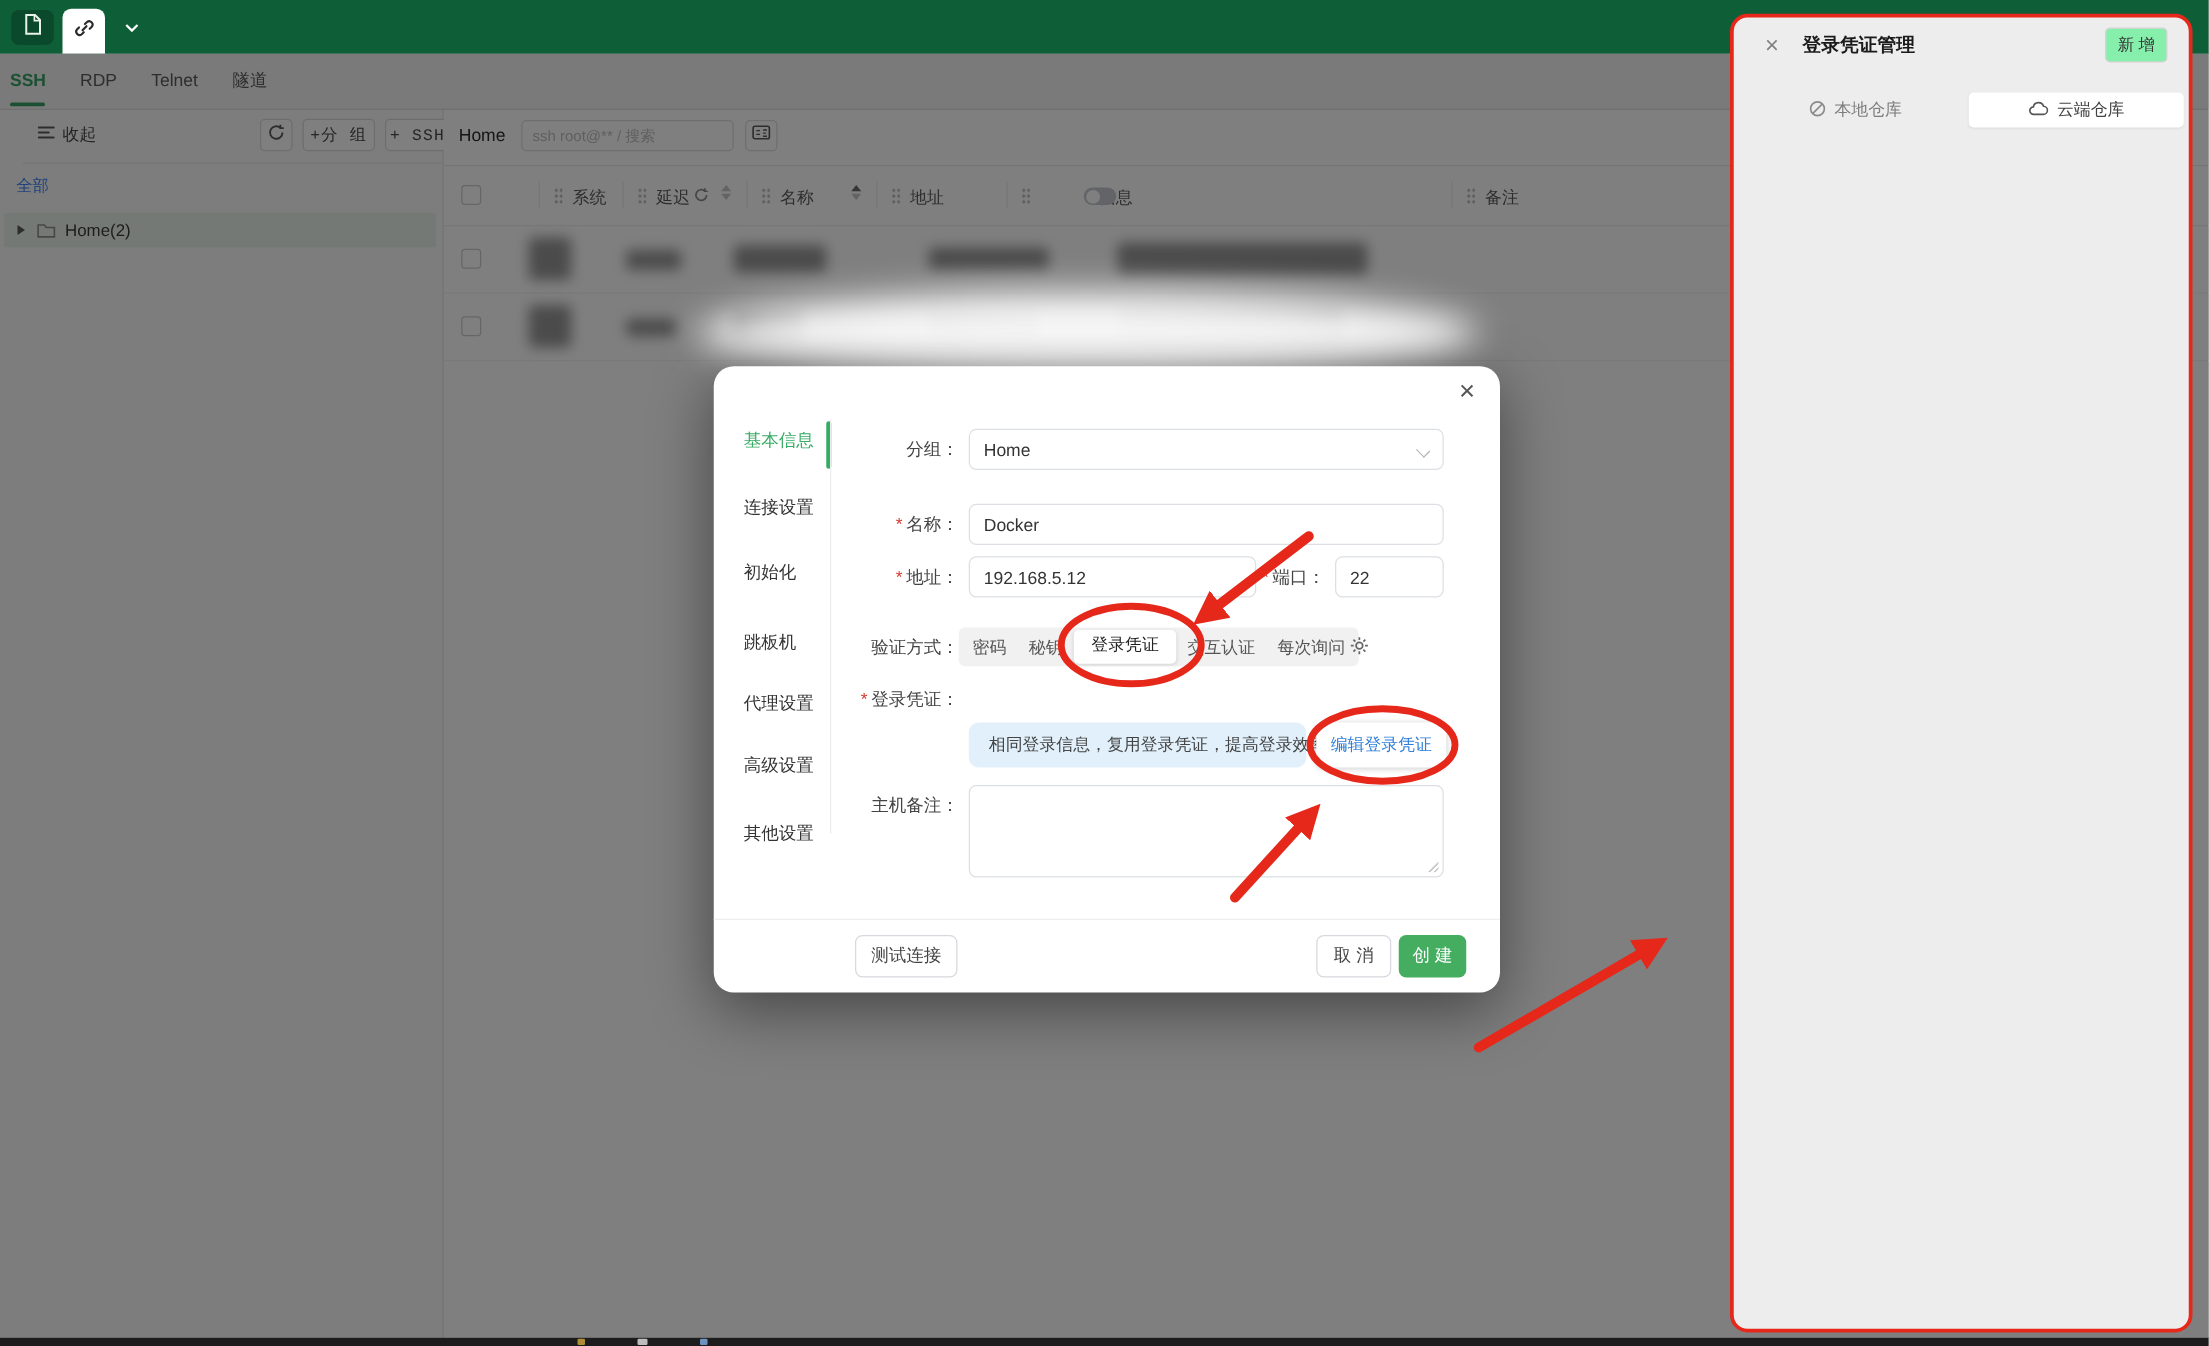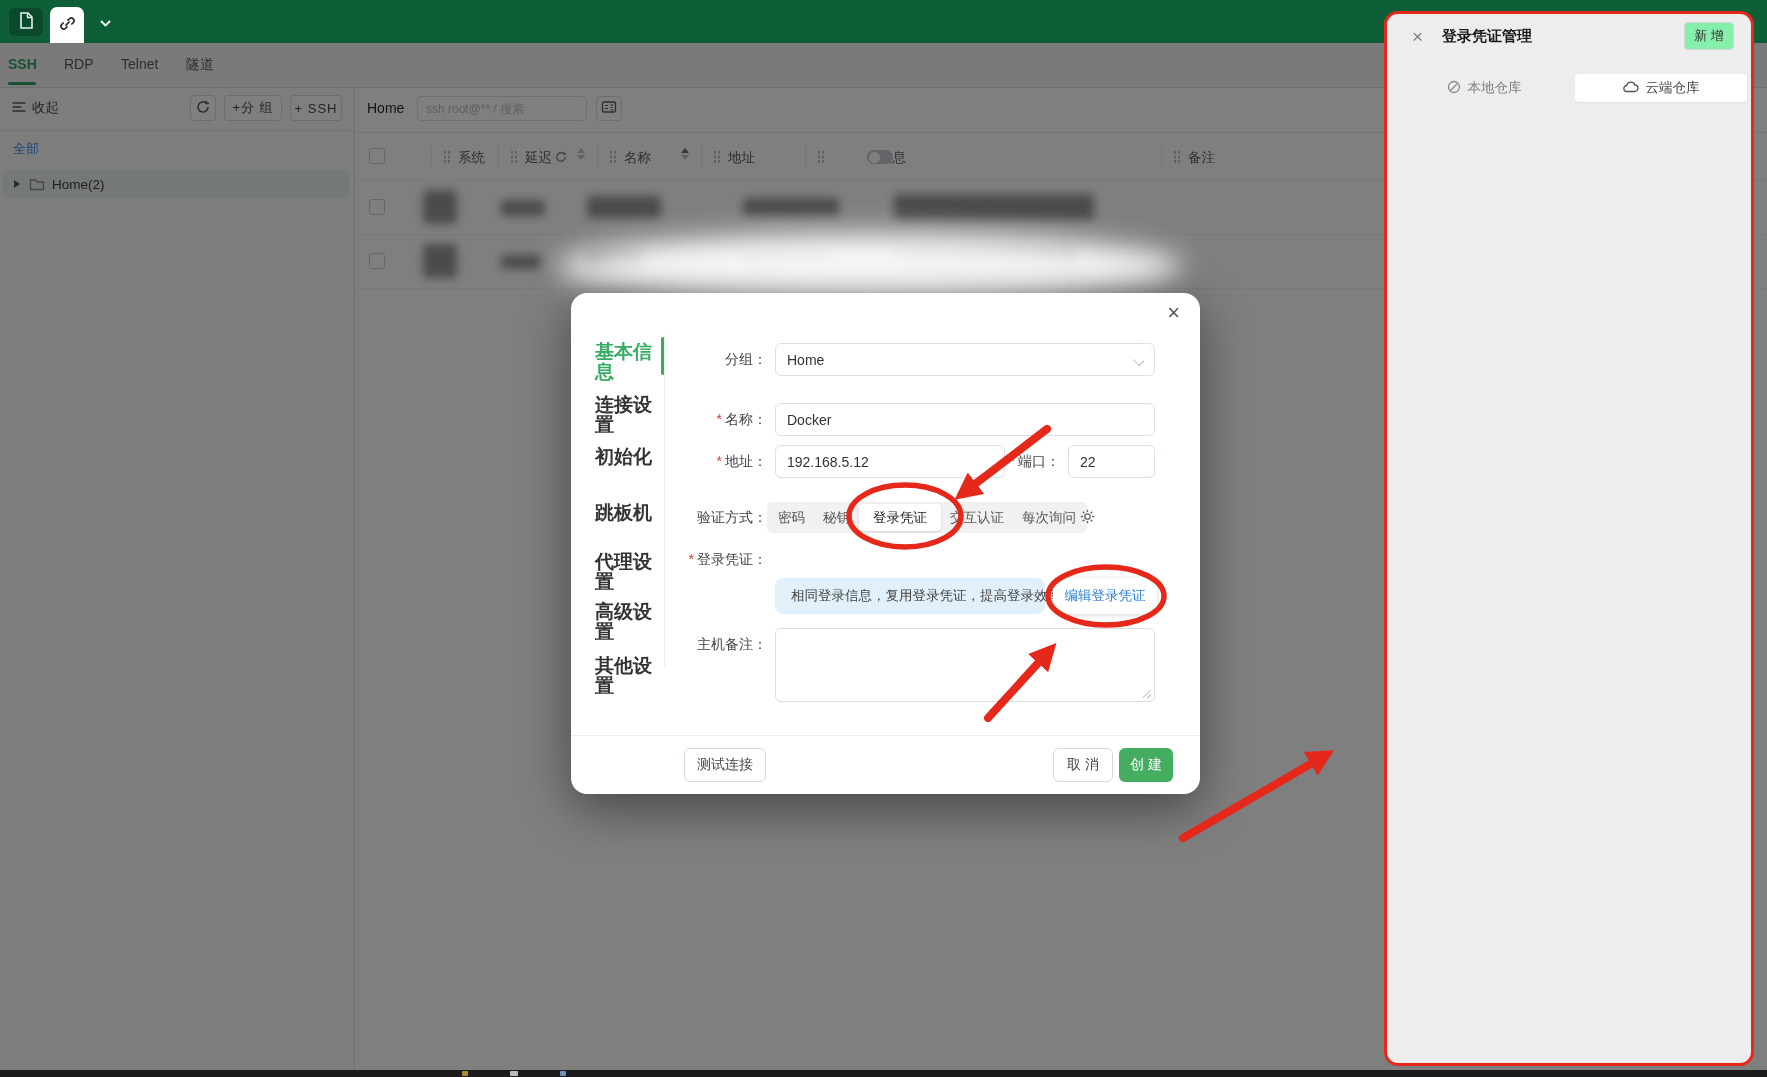--- a/index.html
+++ b/index.html
@@ -18,21 +18,21 @@
   .navtabs{position:absolute;left:0;top:43px;width:100%;height:44px;background:#f4f4f4;
            border-bottom:1px solid #ddd;z-index:1;}
   .ptab{position:absolute;top:13px;font-size:14px;color:#555;}
   .ptab-ssh{left:8px;color:#2f9e5f;font-weight:bold;}
   .ssh-underline{position:absolute;left:8px;top:39px;width:28px;height:3px;background:#2f9e5f;border-radius:2px;}
   .ptab-rdp{left:64px;}.ptab-telnet{left:121px;}.ptab-tunnel{left:186px;}
 
   
   .sidebar{position:absolute;left:0;top:88px;width:354px;height:982px;background:#fbfbfb;
            border-right:1px solid #e2e2e2;z-index:1;}
-  .sb-row1{position:absolute;left:0;top:0;width:100%;height:42px;border-bottom:1px solid #ecebeb;}
+  .sb-row1{position:absolute;left:18px;top:0;width:100%;height:42px;border-bottom:1px solid #ecebeb;font-family:Liberation Mono, monospace;}
   .sb-collapse{position:absolute;left:12px;top:11px;display:flex;align-items:center;gap:6px;font-size:13.5px;color:#444;}
   .sb-btn{position:absolute;top:7px;height:26px;border:1px solid #d9d9d9;border-radius:4px;background:#fff;
           display:flex;align-items:center;justify-content:center;font-size:13px;color:#444;box-sizing:border-box;}
   .sb-refresh{left:190px;width:26px;}
   .sb-addgroup{left:224px;width:58px;letter-spacing:1px;text-align:center;}
   .sb-addssh{left:290px;width:52px;letter-spacing:1px;}
   .sb-all{position:absolute;left:13px;top:52px;font-size:13px;color:#3b82f6;}
   .sb-tree-row{position:absolute;left:3px;top:82px;width:346px;height:28px;background:#e9f2ec;border-radius:3px;
                display:flex;align-items:center;}
   .caret{width:0;height:0;border-left:6px solid #555;border-top:4px solid transparent;
@@ -70,35 +70,35 @@
   .cloud{position:absolute;left:558px;top:234px;width:624px;height:66px;background:rgba(255,255,255,.96);
          border-radius:50%;filter:blur(14px);z-index:6;}
   .taskbar{position:absolute;left:0;top:1070px;width:100%;height:7px;background:#1c1c1c;z-index:6;}
   .tb-dot{position:absolute;top:1px;height:5px;border-radius:1px;opacity:.85;}
   .edge-scroll{position:absolute;left:1757px;width:6px;height:8px;background:#fff;z-index:1;}
 
   
   .modal{position:absolute;left:571px;top:293px;width:629px;height:501px;background:#fff;border-radius:16px;
          box-shadow:0 14px 50px rgba(0,0,0,.45);z-index:10;}
   .m-close{position:absolute;right:20px;top:6px;font-size:22px;color:#555;cursor:pointer;line-height:28px;}
-  .m-nav-item{position:absolute;left:24px;width:70px;font-size:19px;color:#333;line-height:20px;font-weight:bold;}
+  .m-nav-item{position:absolute;left:24px;width:70px;font-size:14px;color:#333;line-height:20px;}
   .m-nav-item.active{color:#36ab64;}
   .m-nav-bar{position:absolute;left:90px;top:44px;width:3.5px;height:38px;background:#36ab64;border-radius:2px;}
   .m-nav-divider{position:absolute;left:93px;top:42px;width:1px;height:332px;background:#ededed;}
   .f-label{position:absolute;left:40px;width:156px;text-align:right;font-size:14px;color:#444;}
   .req{color:#d23c30;font-style:normal;margin-right:3px;}
   .f-input{position:absolute;left:204px;width:380px;height:33px;border:1px solid #dcdfe4;border-radius:6px;
            box-sizing:border-box;display:flex;align-items:center;padding:0 11px;font-size:14px;color:#333;background:#fff;}
   .placeholder{color:#c0c3c8;}
   .sel-arrow{position:absolute;right:11px;top:12px;width:8px;height:8px;border-right:1.6px solid #b0b3b8;
              border-bottom:1.6px solid #b0b3b8;transform:rotate(45deg) scaleY(.8);}
   .seg-wrap{position:absolute;left:196px;top:209px;height:31px;background:#f1f1f2;border-radius:5px;
             display:flex;align-items:center;padding:0 2px;}
   .seg{padding:0 9px;font-size:13.5px;color:#555;line-height:27px;white-space:nowrap;}
-  .seg.selected{background:#fff;border-radius:4px;box-shadow:0 1px 3px rgba(0,0,0,.12);color:#222;padding:0 14px;}
+  .seg.selected{background:#fff;border-radius:4px;box-shadow:0 1px 3px rgba(0,0,0,.12);color:#222;padding:0 14px;font-family:Liberation Mono, monospace;}
   .gear{position:absolute;left:508px;top:215px;}
   .tip-box{position:absolute;left:204px;top:285px;width:270px;height:36px;background:#e1f0fb;border-radius:8px;
            display:flex;align-items:center;padding:0 16px;font-size:13.5px;color:#444;box-sizing:border-box;white-space:nowrap;}
   .edit-btn{position:absolute;left:482px;top:285px;width:104px;height:36px;background:#fff;border-radius:6px;
             box-shadow:0 1px 5px rgba(0,0,0,.18);display:flex;align-items:center;justify-content:center;
             font-size:13.5px;color:#2f7fd8;}
   .remark-box{position:absolute;left:204px;top:335px;width:380px;height:74px;border:1px solid #dcdfe4;border-radius:6px;
               box-sizing:border-box;background:#fff;}
   .resize-grip{position:absolute;right:3px;bottom:3px;width:9px;height:9px;
                background:repeating-linear-gradient(-45deg,transparent 0 2px,#c9c9c9 2px 3.2px);

